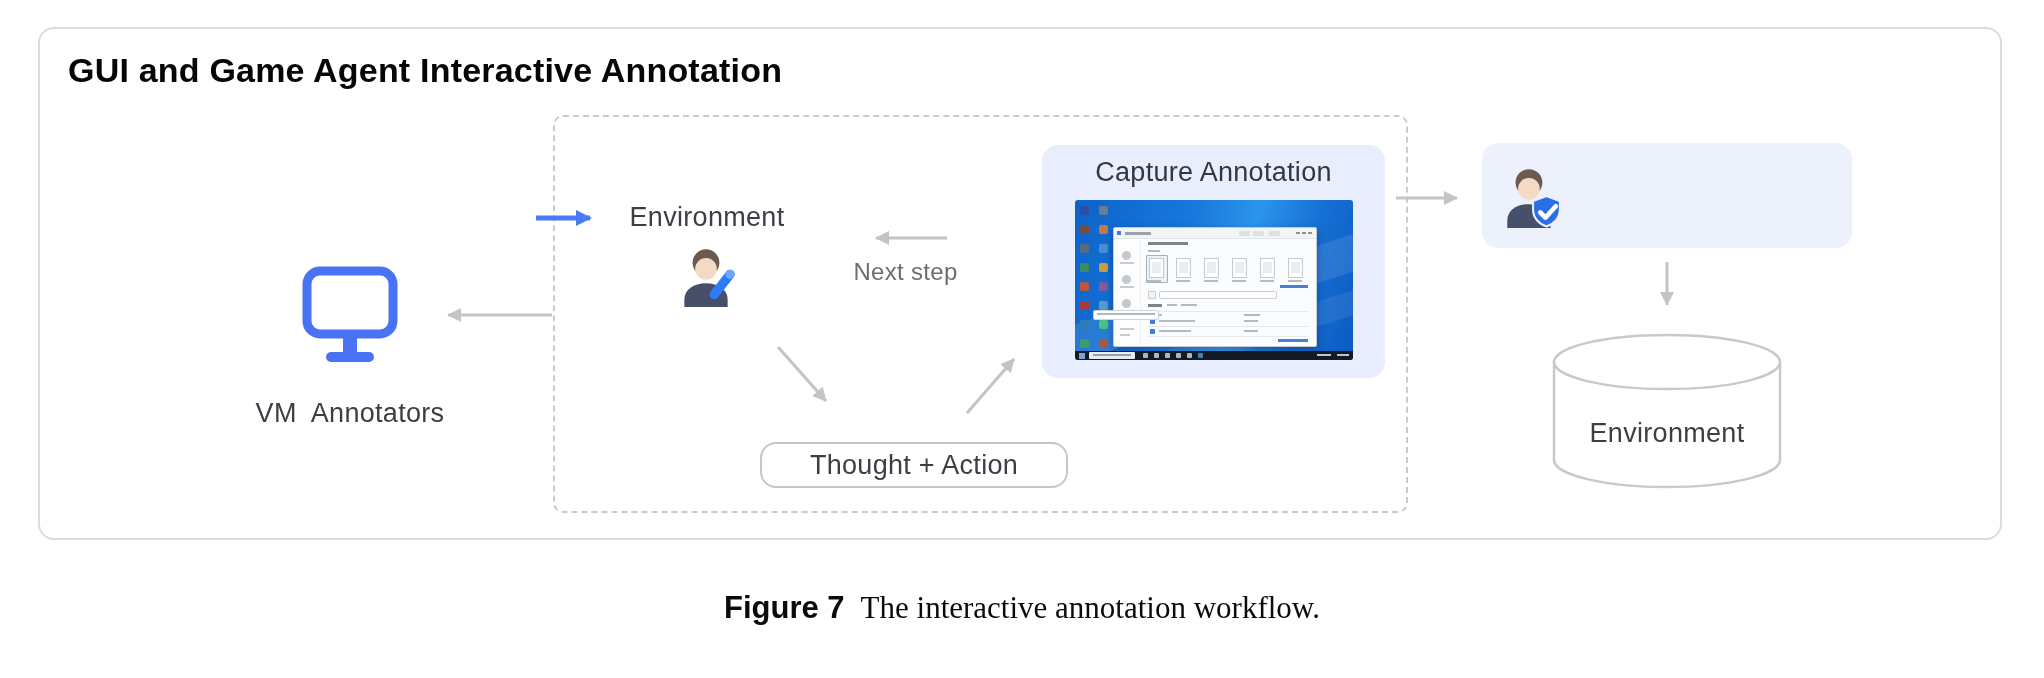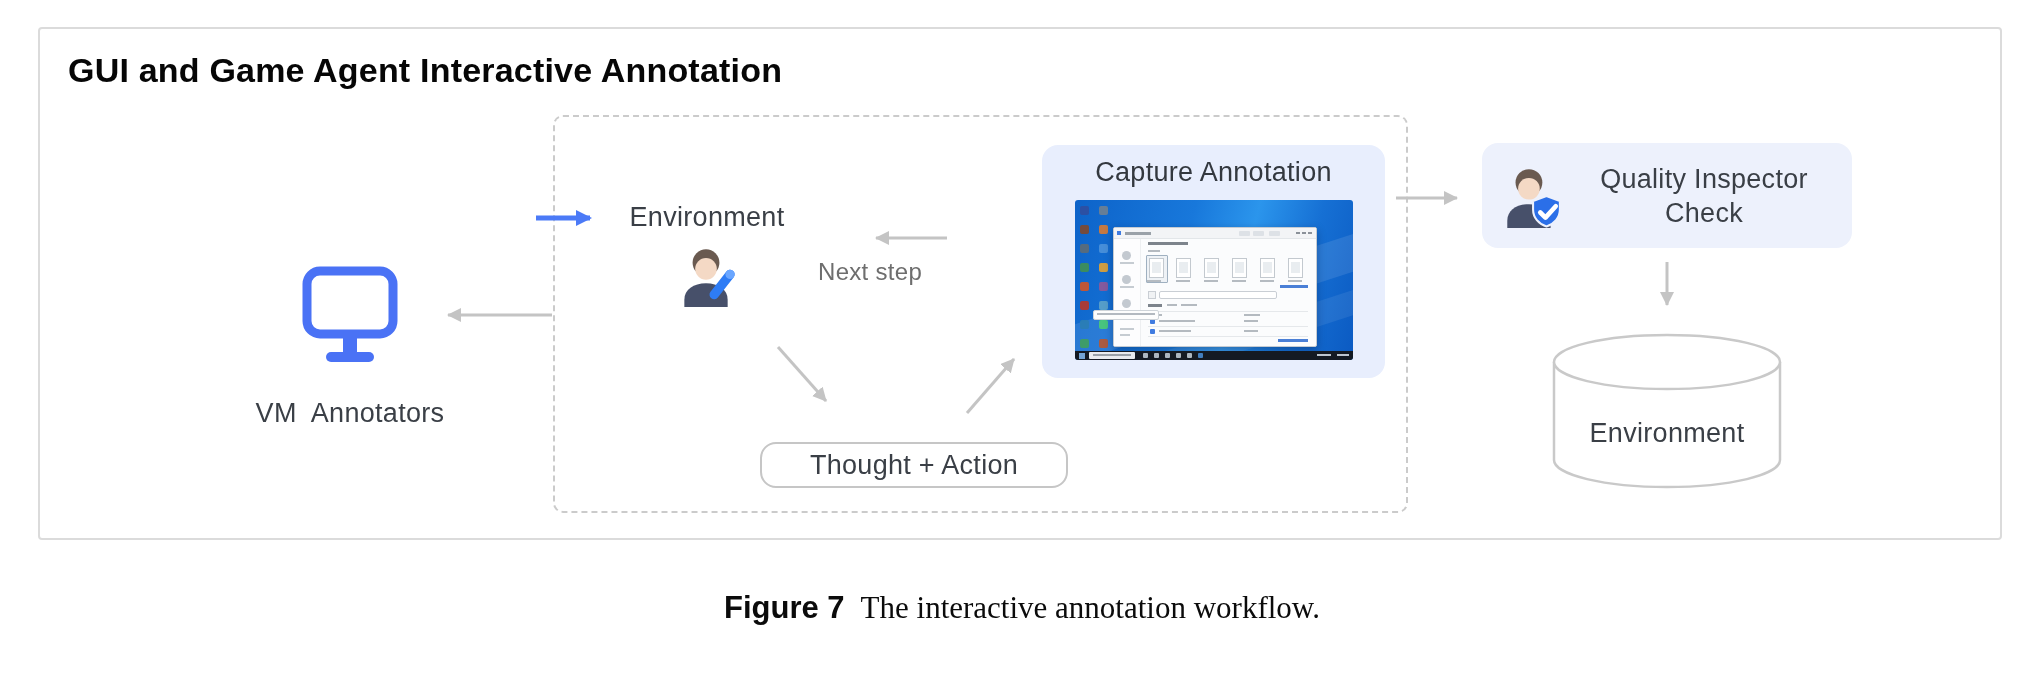--- a/index.html
+++ b/index.html
@@ -1,33 +1,33 @@
 <!DOCTYPE html>
 <html><head>
 <meta charset="utf-8">
 <style>
   html,body{margin:0;padding:0;background:#ffffff;}
   .canvas{position:relative;width:2044px;height:678px;background:#fff;font-family:"Liberation Sans",sans-serif;overflow:hidden;}
 
   
-  .panel{position:absolute;left:38px;top:27px;width:1964px;height:513px;background:#fff;border:2px solid #dbdbdb;border-radius:4px;box-sizing:border-box;}
+  .panel{position:absolute;left:38px;top:27px;width:1964px;height:513px;background:#fff;border:2px solid #dbdbdb;border-radius:16px;box-sizing:border-box;}
   .panel-title{position:absolute;left:28px;top:22px;font-size:34px;font-weight:700;color:#060606;letter-spacing:0.2px;}
 
   
   .dashed-box{position:absolute;left:553px;top:115px;width:855px;height:398px;border:2px dashed #cbcbcb;border-radius:10px;box-sizing:border-box;}
 
   .node-label{color:#3a3f46;font-size:27px;letter-spacing:0.3px;}
   .outline-box{position:absolute;border:2px solid #c6c6c6;border-radius:16px;background:#fff;display:flex;align-items:center;justify-content:center;box-sizing:border-box;}
   .task-box{left:227px;top:196px;width:291px;height:44px;}
   .thought-box{left:760px;top:442px;width:308px;height:46px;}
   .pre{white-space:pre;}
 
   .vm-label{position:absolute;left:200px;top:398px;width:300px;text-align:center;}
   .annotators-label{position:absolute;left:598px;top:202px;width:218px;text-align:center;}
-  .nextstep-label{position:absolute;left:818px;top:258px;width:175px;font-size:24px;color:#6e6e6e;letter-spacing:0.3px;}
+  .nextstep-label{position:absolute;left:818px;top:258px;width:175px;text-align:center;font-size:24px;color:#6e6e6e;letter-spacing:0.3px;}
 
   .monitor{position:absolute;left:300px;top:264px;width:100px;height:102px;}
   .annotator-ic{position:absolute;left:673px;top:242px;width:66px;height:66px;}
 
   
   .capture-card{position:absolute;left:1042px;top:145px;width:343px;height:233px;background:#e8eefd;border-radius:16px;}
   .capture-title{position:absolute;left:0;top:12px;width:100%;text-align:center;color:#33383f;}
 
   
   .qi-card{position:absolute;left:1482px;top:143px;width:370px;height:105px;background:#edf1fc;border-radius:16px;display:flex;align-items:center;box-sizing:border-box;padding-left:16px;}
@@ -263,21 +263,20 @@
   <div class="qi-card">
     <div class="qi-ic">
       <svg width="66" height="66" viewBox="0 0 64 64">
         <path d="M9 63 v-7 c0 -10 9 -16 21 -16 s21 6 21 16 v7 z" fill="#47506a"></path>
         <circle cx="30" cy="19" r="13" fill="#6a5a50"></circle>
         <circle cx="30" cy="25" r="10.5" fill="#f4d9c5"></circle>
         <path d="M47 32 l13 5 v8 c0 8 -5.5 14 -13 16.5 c-7.5 -2.5 -13 -8.5 -13 -16.5 v-8 z" fill="#2b6fe8" stroke="#edf1fc" stroke-width="2"></path>
         <path d="M41 48 l5 5 l10 -11" stroke="#fff" stroke-width="4.5" fill="none" stroke-linecap="round" stroke-linejoin="round"></path>
       </svg>
     </div>
-    <div class="qi-text node-label">Quality Inspector Check</div>
   </div>
 
   <div class="cyl">
     <svg width="232" height="160" viewBox="0 0 232 160">
       <path d="M3 30 v98 a113 27 0 0 0 226 0 V30" fill="#ffffff" stroke="#c9c9c9" stroke-width="2.5"></path>
       <ellipse cx="116" cy="30" rx="113" ry="27" fill="#ffffff" stroke="#c9c9c9" stroke-width="2.5"></ellipse>
     </svg>
   </div>
   <div class="traj-label node-label">Environment</div>
 

